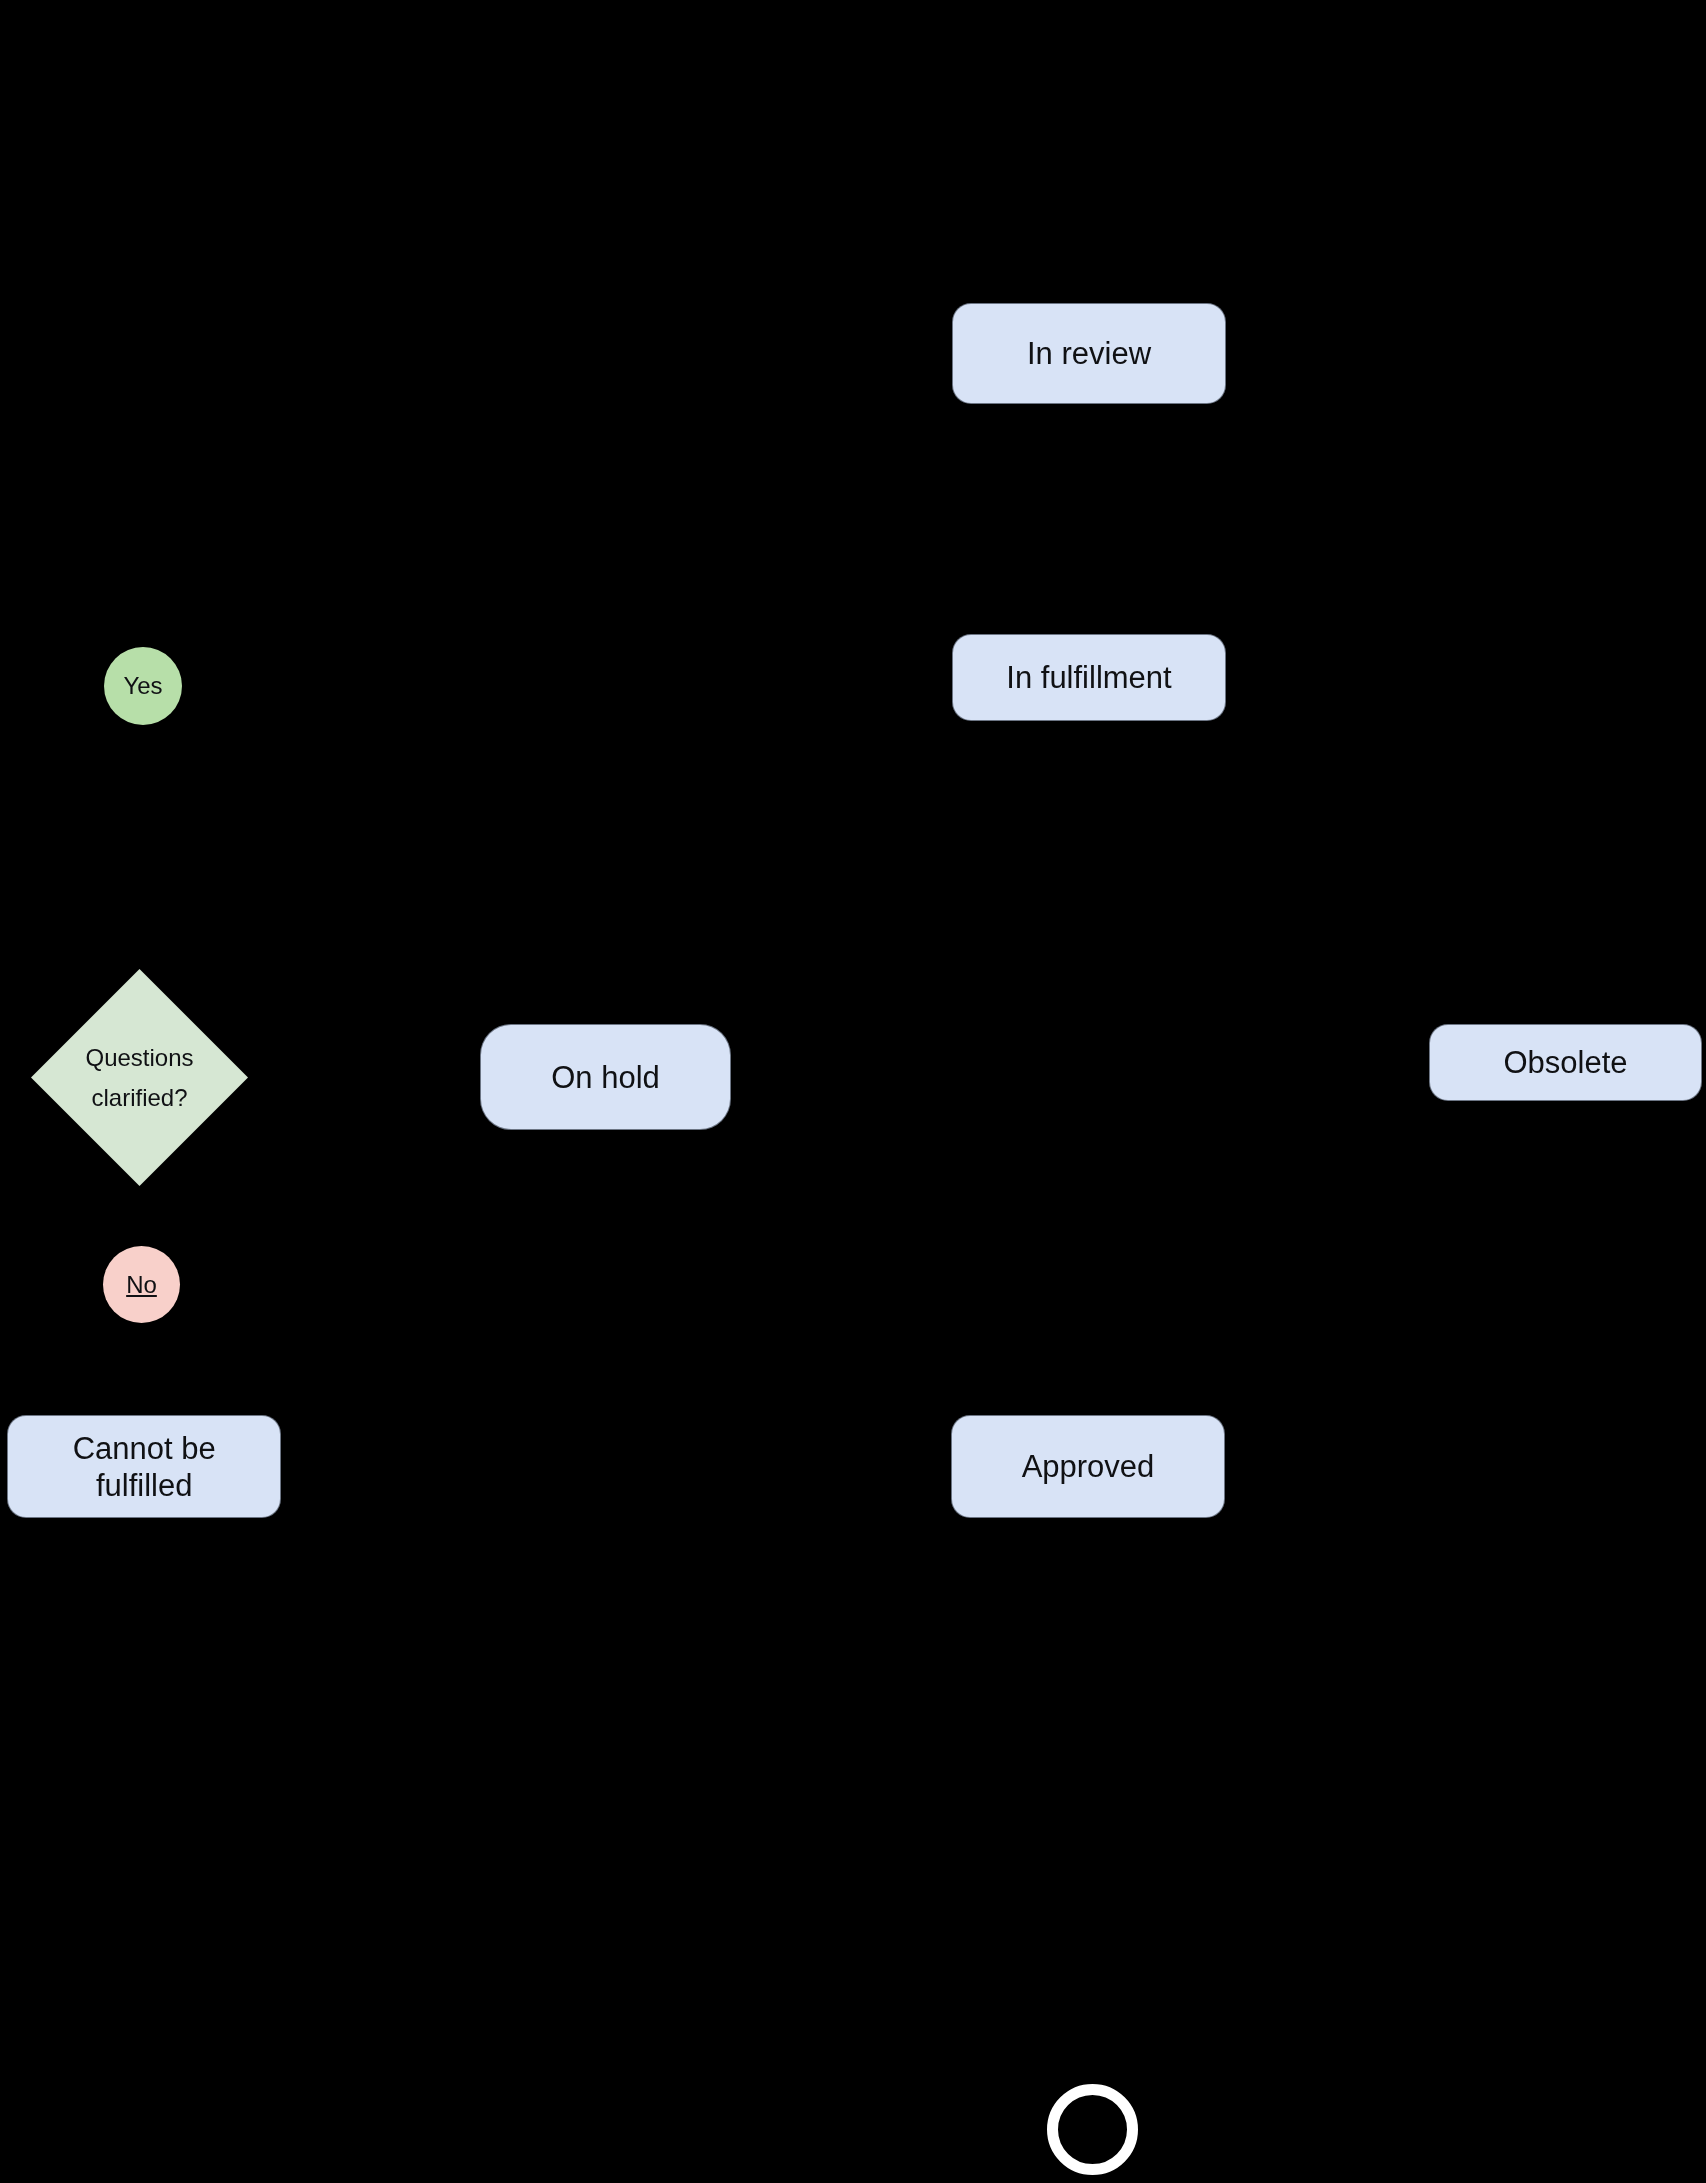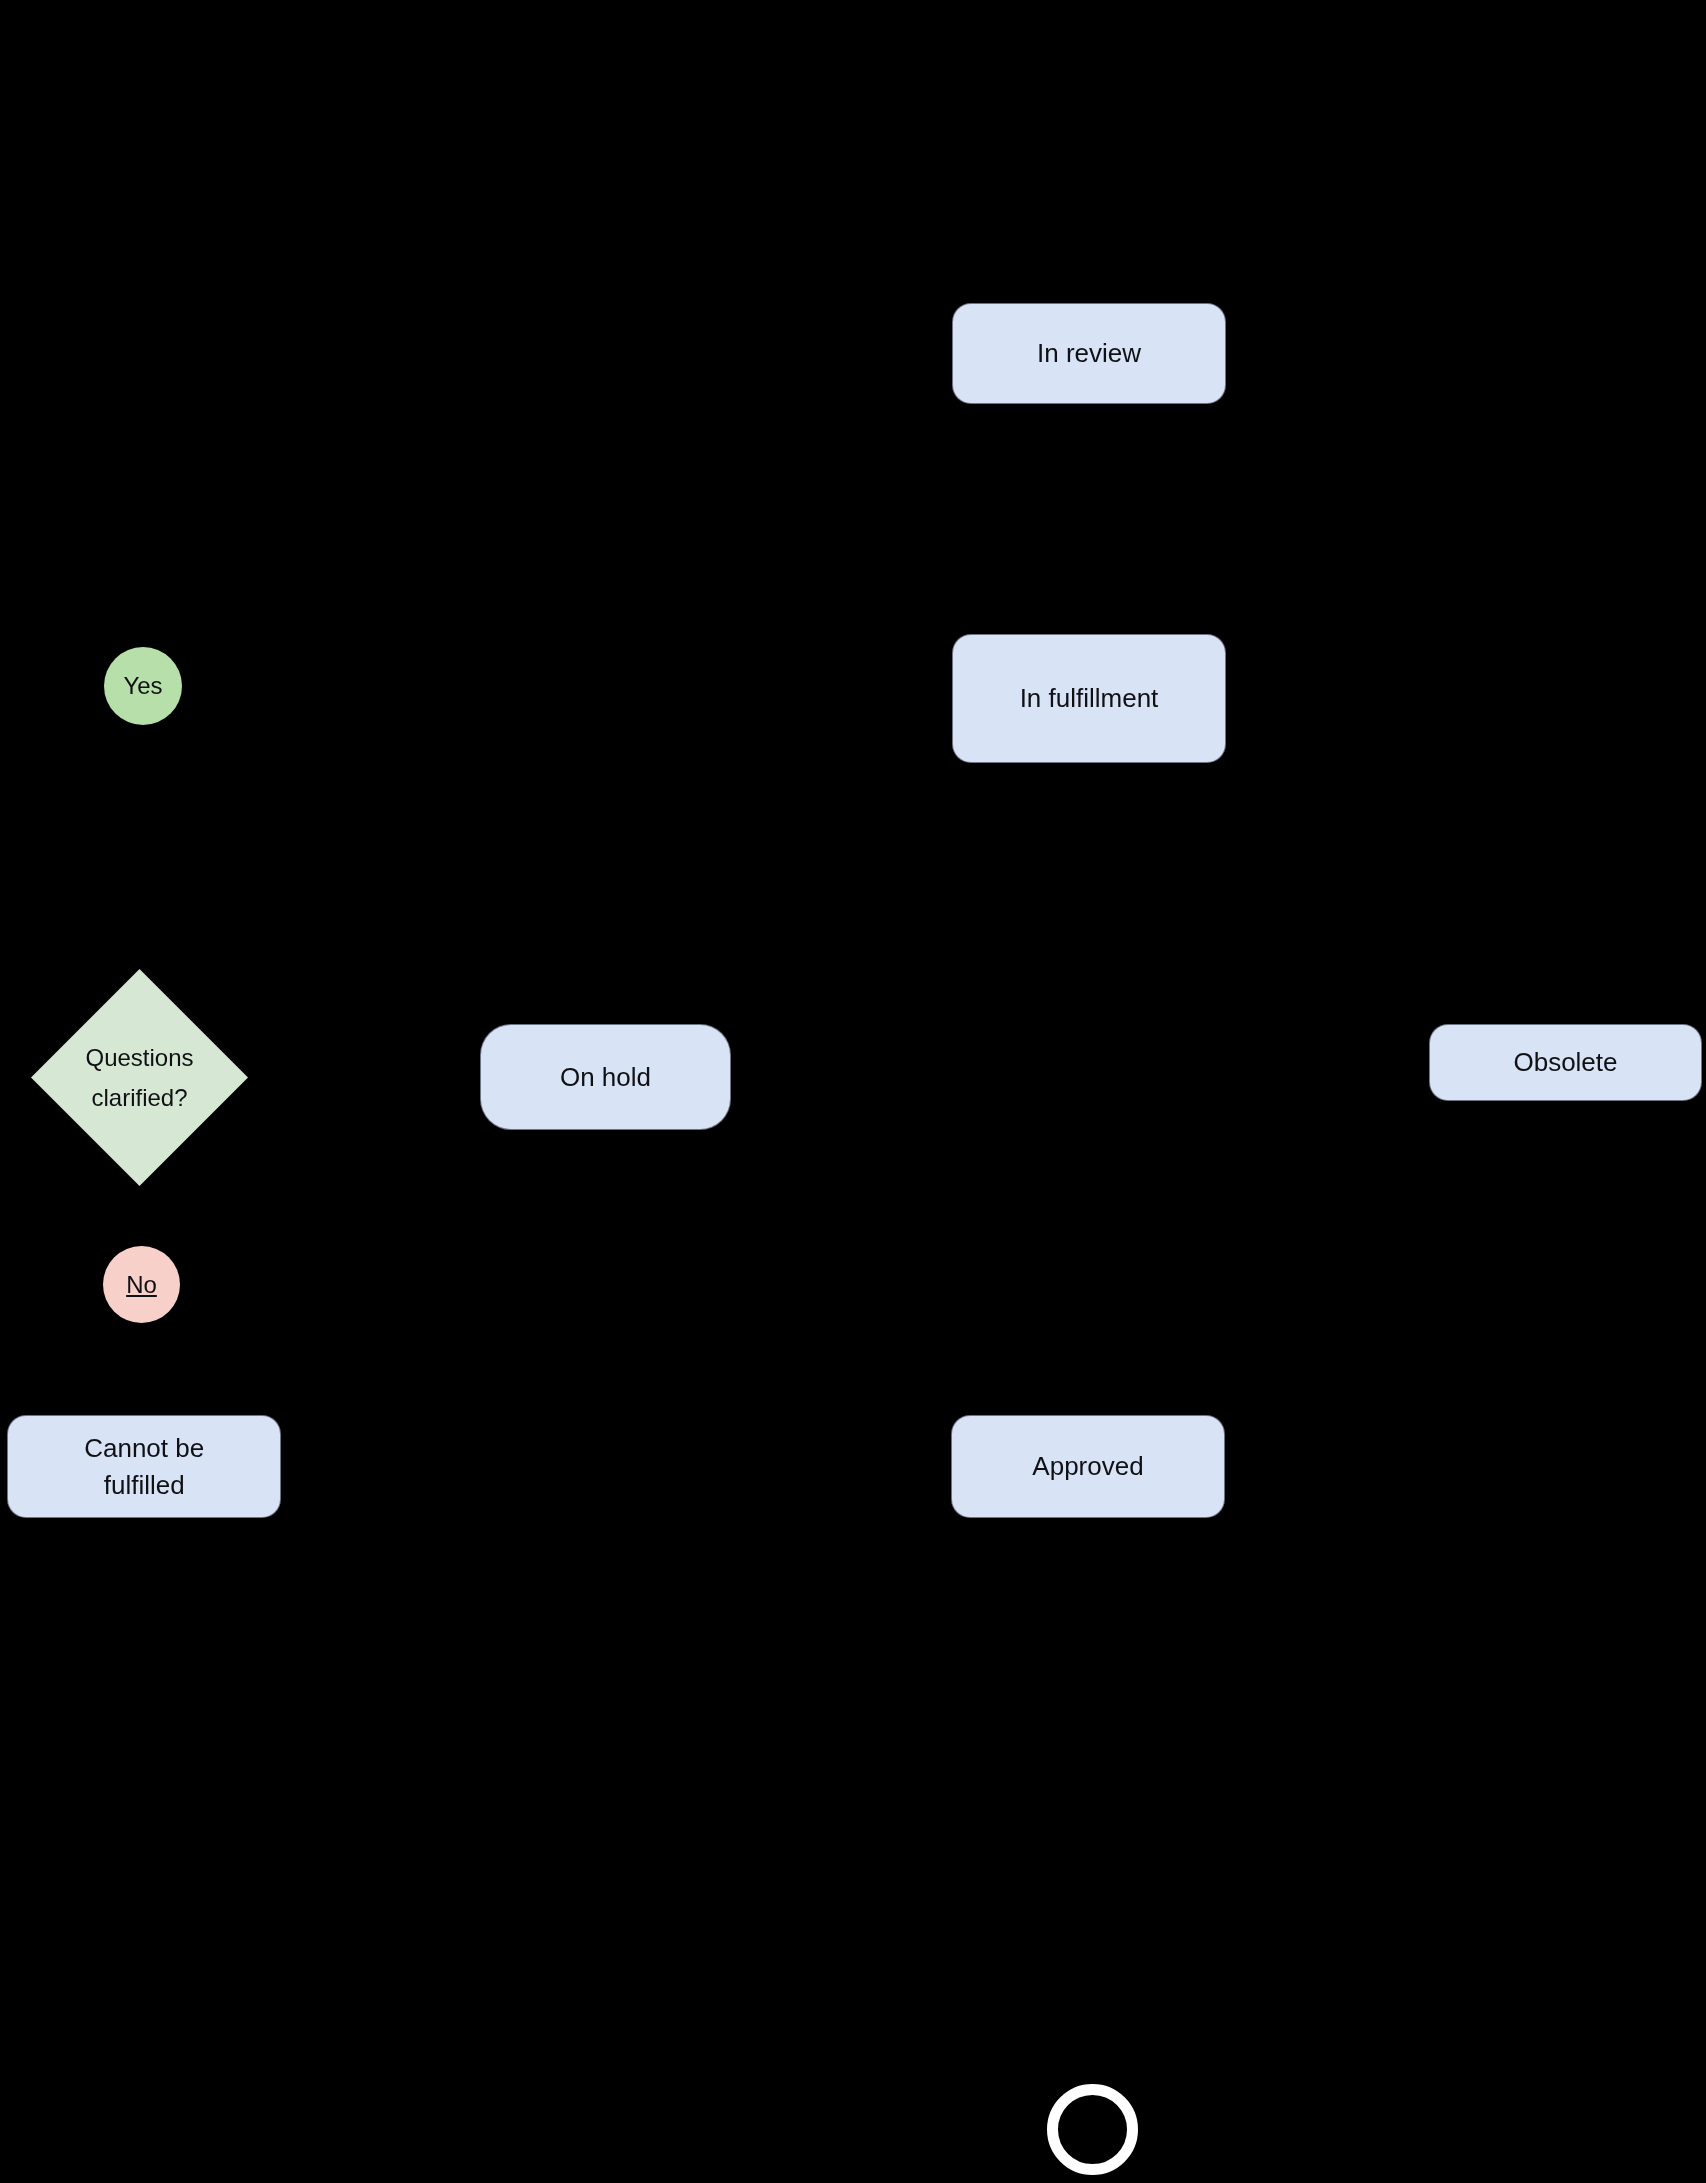--- a/index.html
+++ b/index.html
@@ -23,21 +23,21 @@
     align-items: center;
     justify-content: center;
     text-align: center;
     box-sizing: border-box;
   }
   
   .state {
     background: #d8e3f6;
     border: 1.1px solid rgba(72, 80, 94, 0.75);
     border-radius: 19px;
-    font-size: 26px;
+    font-size: 31px;
     line-height: 37px;
   }
   
   .decision {
     background: #d6e7d3;
     clip-path: polygon(50% 0%, 100% 50%, 50% 100%, 0% 50%);
     font-size: 24px;
     line-height: 40px;
   }
   
@@ -50,21 +50,21 @@
   
   .note {
     background: #ffffff;
     font-size: 24.5px;
     line-height: 41px;
   }
   .line { display: block; }
 
   
   #in-review        { left: 952px; top: 303px;  width: 274px; height: 101px; }
-  #in-fulfillment   { left: 952px; top: 634px; width: 274px; height: 129px; }
+  #in-fulfillment   { left: 952px; top: 634px; width: 274px; height: 87px; }
   #yes-badge        { left: 104px;  top: 647px; width: 78px; height: 78px; }
   #questions-diamond{ left: 31px;   top: 969px; width: 217px; height: 217px; }
   #on-hold          { left: 480px;  top: 1024px; width: 251px; height: 106px; border-radius: 31px; }
   #decision-diamond { left: 980px; top: 969px; width: 217px; height: 217px; }
   #obsolete         { left: 1429px; top: 1024px; width: 273px; height: 77px; }
   #no-badge         { left: 103px;  top: 1246px; width: 77px; height: 77px; text-decoration: underline; }
   #cannot-be-fulfilled { left: 7.2px;   top: 1415px; width: 274px; height: 103px; }
   #approved         { left: 951px; top: 1415px; width: 274px; height: 103px; }
   #delivery-note    { left: 951px; top: 1748px; width: 278px; height: 107px; }
   #end-terminator {

